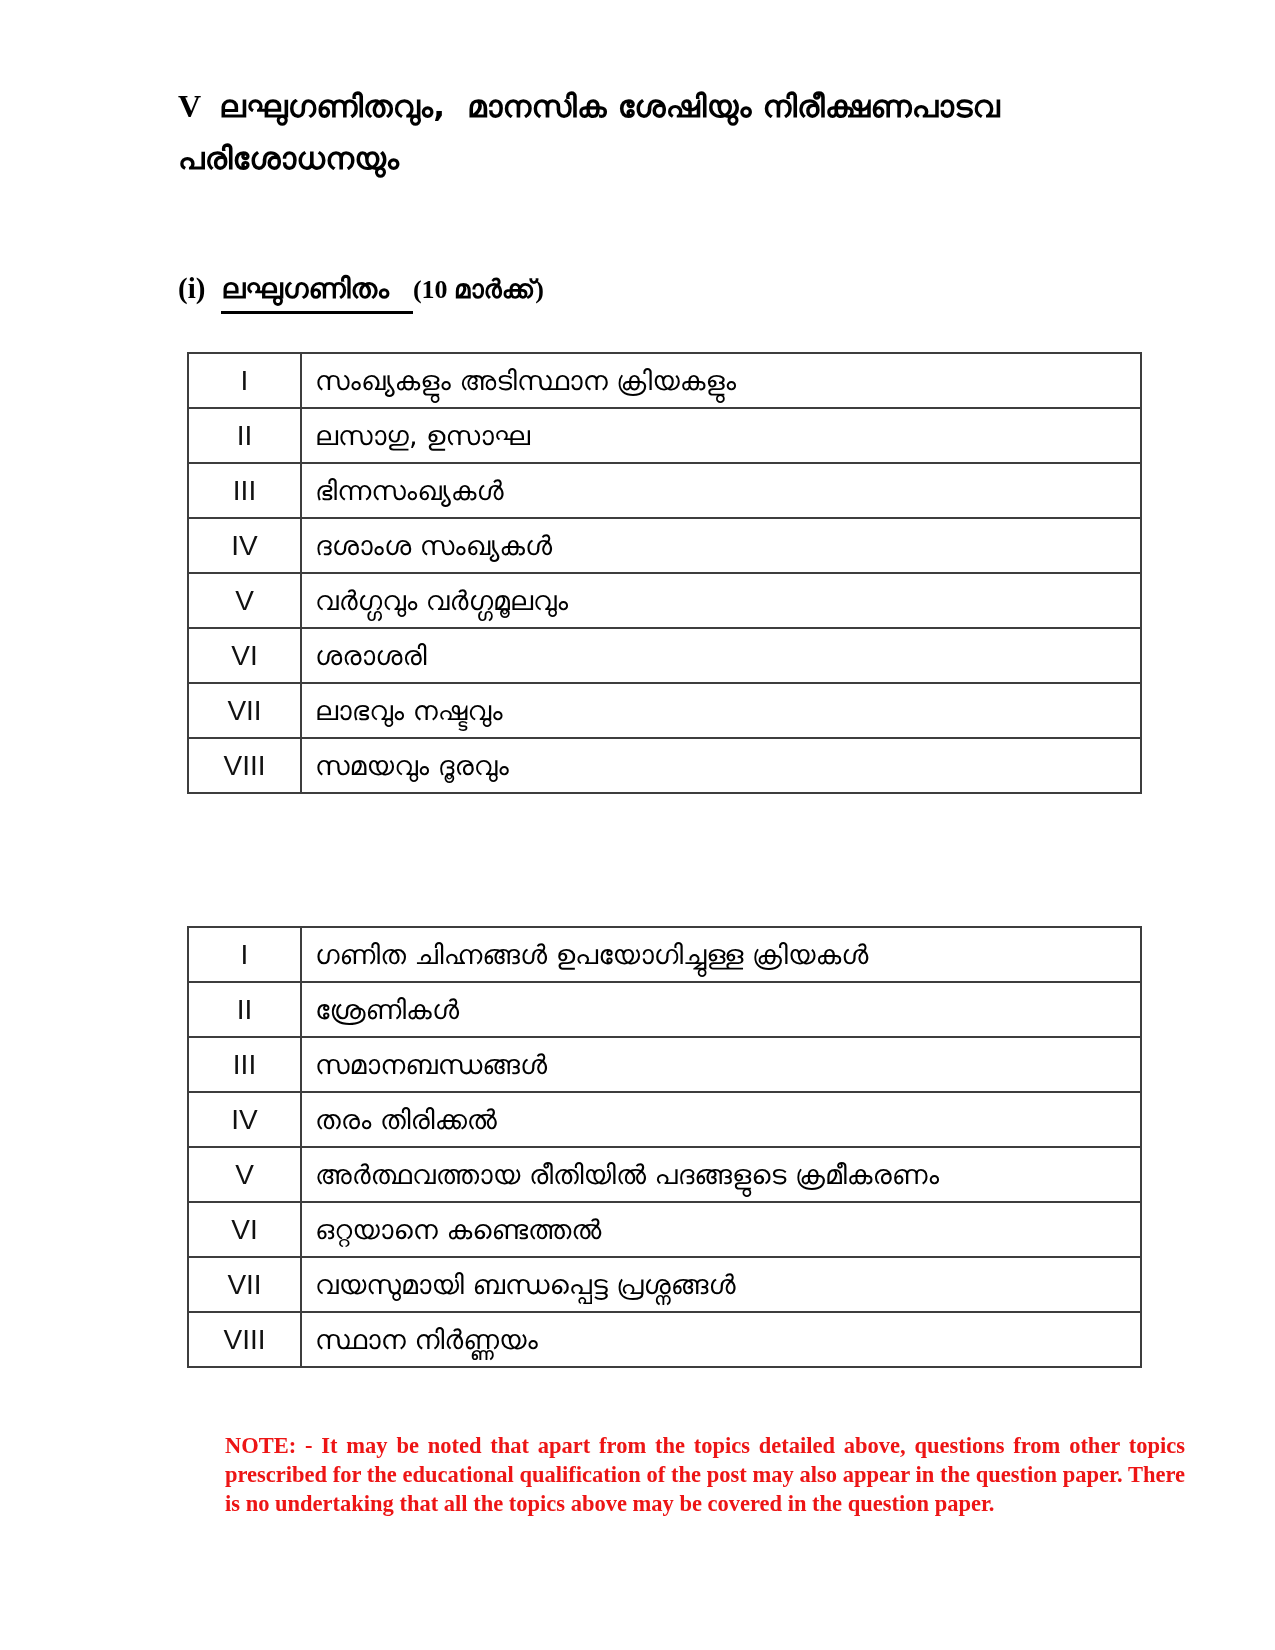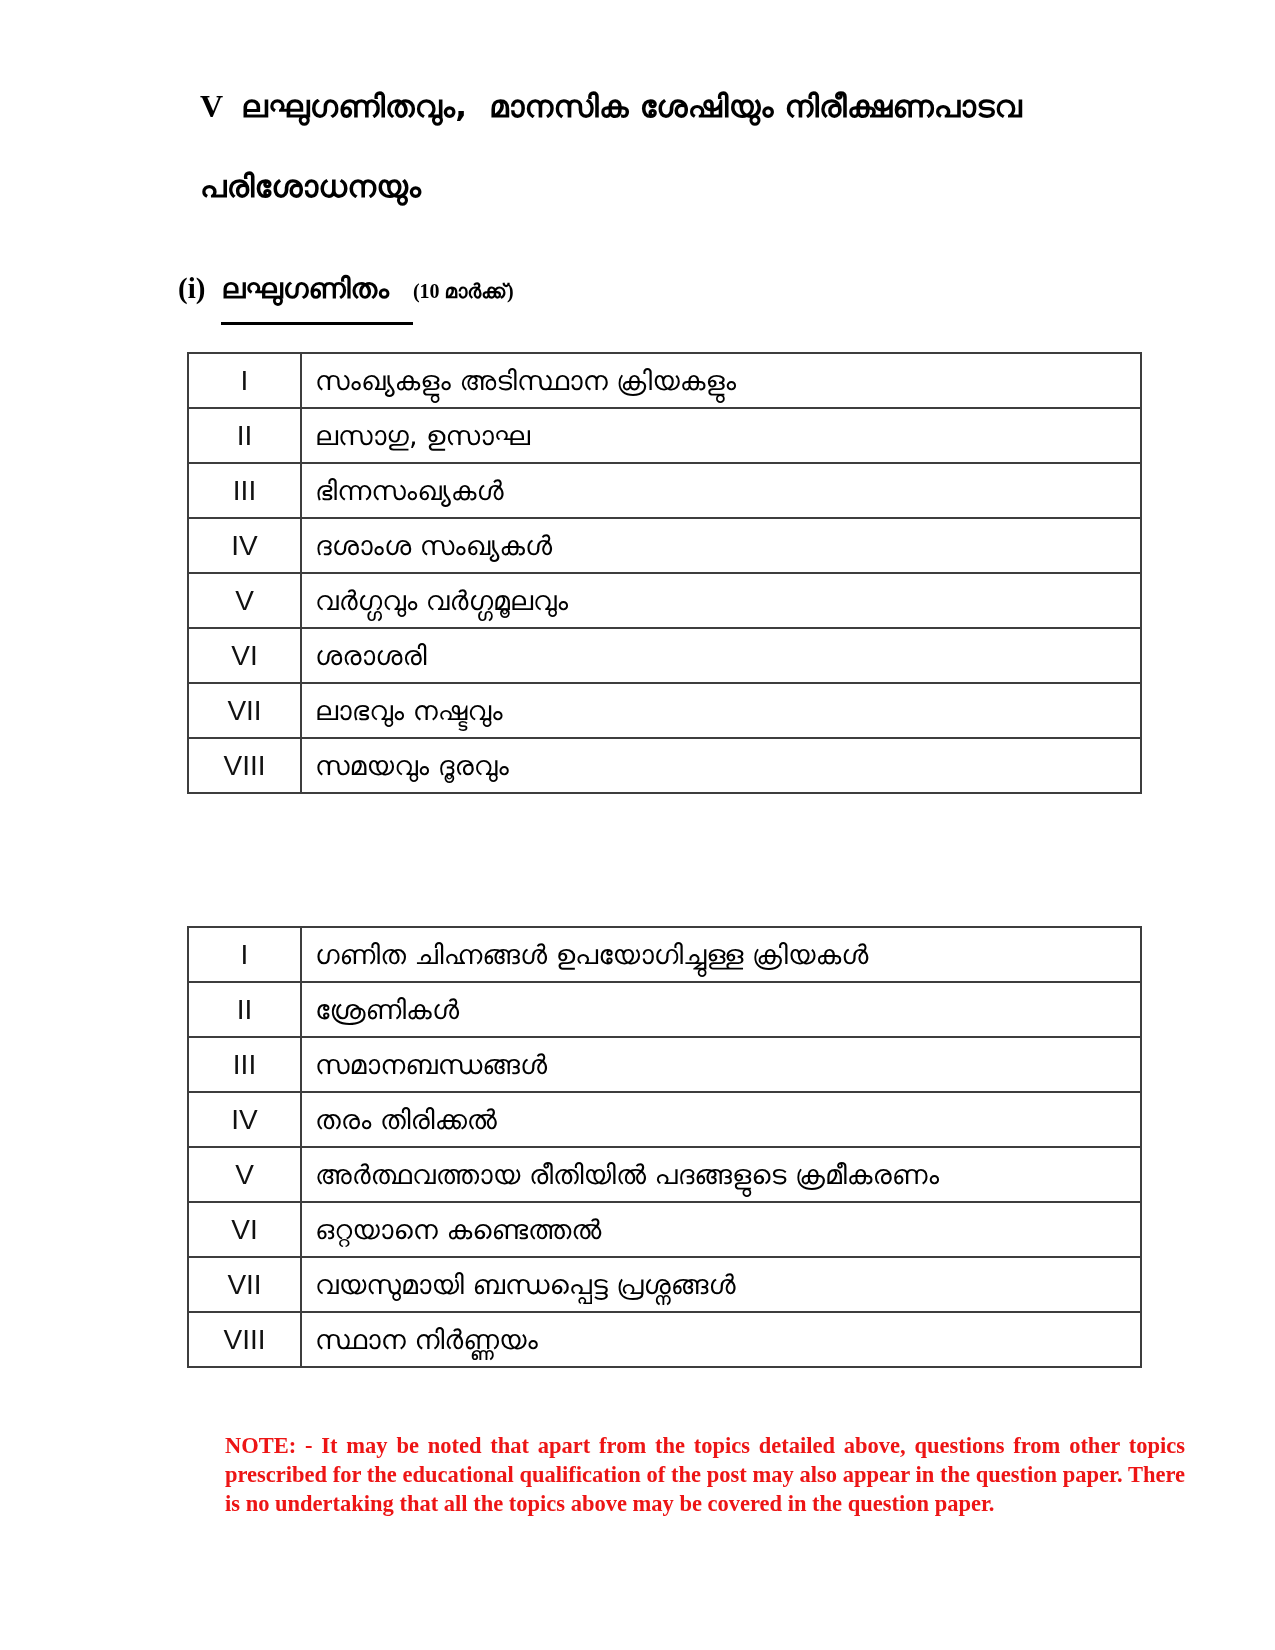--- a/index.html
+++ b/index.html
@@ -9,41 +9,41 @@
     position: relative;
     font-family: "DejaVu Sans", sans-serif;
     color: #000000;
   }
   .page { position: absolute; inset: 0; width: 1275px; height: 1650px; background: #ffffff; overflow: hidden; }
 
   
   .title-line {
     position: absolute; left: 178px;
     font-size: 31px; font-weight: bold; color: #000000;
-    white-space: pre-wrap; letter-spacing: 0.2px; margin-left: 22px;
+    white-space: pre-wrap; letter-spacing: 0.2px;
   }
   .title-line1 { top: 88px; }
-  .title-line2 { top: 168px; }
+  .title-line2 { top: 140px; }
   .serif { font-family: "Liberation Serif", serif; font-weight: bold; }
   .title-prefix { margin-right: 18px; font-size: 32px; }
 
   
   .section-heading {
     position: absolute; left: 178px;
     font-size: 28px; font-weight: bold; color: #000000; white-space: pre-wrap;
   }
   .section1-heading { top: 272px; }
   .section2-heading { top: 857px; }
   .section-index { font-family: "Liberation Serif", serif; font-size: 29px; margin-right: 16px; }
   .uline {
     display: inline-block;
     border-bottom: 3px solid #000000;
-    padding-bottom: 16px; padding-right: 24px;
+    padding-bottom: 5px; padding-right: 24px;
   }
-  .marks { font-family: "Liberation Serif", serif; font-size: 20px; text-align: center; }
+  .marks { font-family: "Liberation Serif", serif; font-size: 26px; text-align: center; }
   .marks.malayalam-mixed { font-family: "Liberation Serif", "DejaVu Sans", serif; }
   .marks-underlined { border-bottom: 3px solid #000000; padding-bottom: 5px; display: inline-block; }
 
   
   .topic-table {
     position: absolute; left: 187px; width: 955px;
     border-collapse: collapse; table-layout: fixed;
   }
   .table1 { top: 352px; }
   .table2 { top: 926px; }

